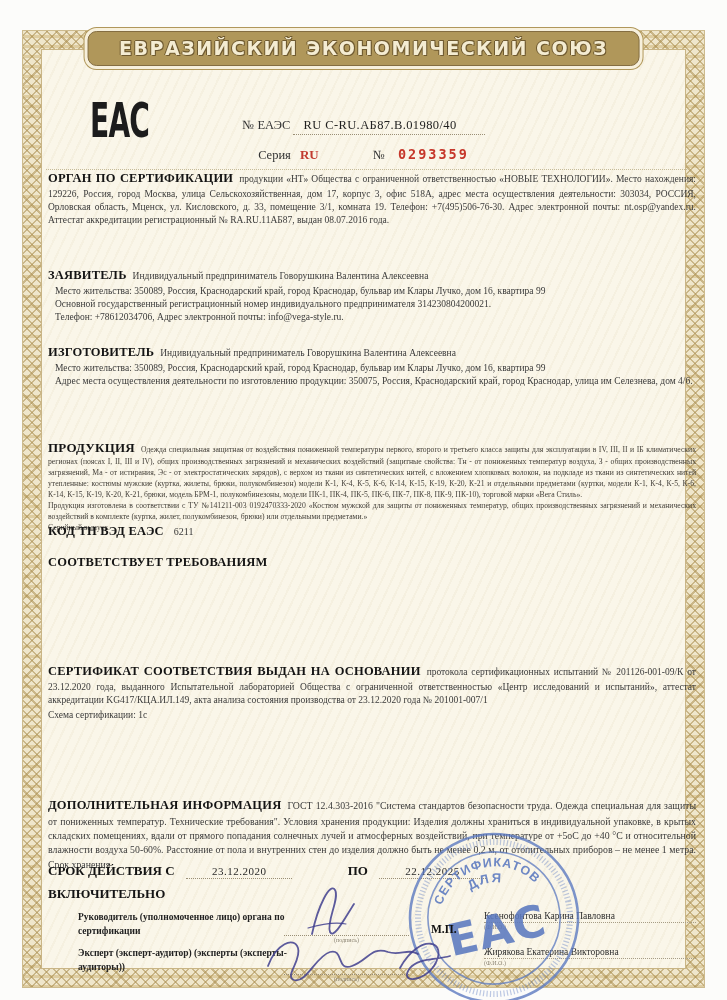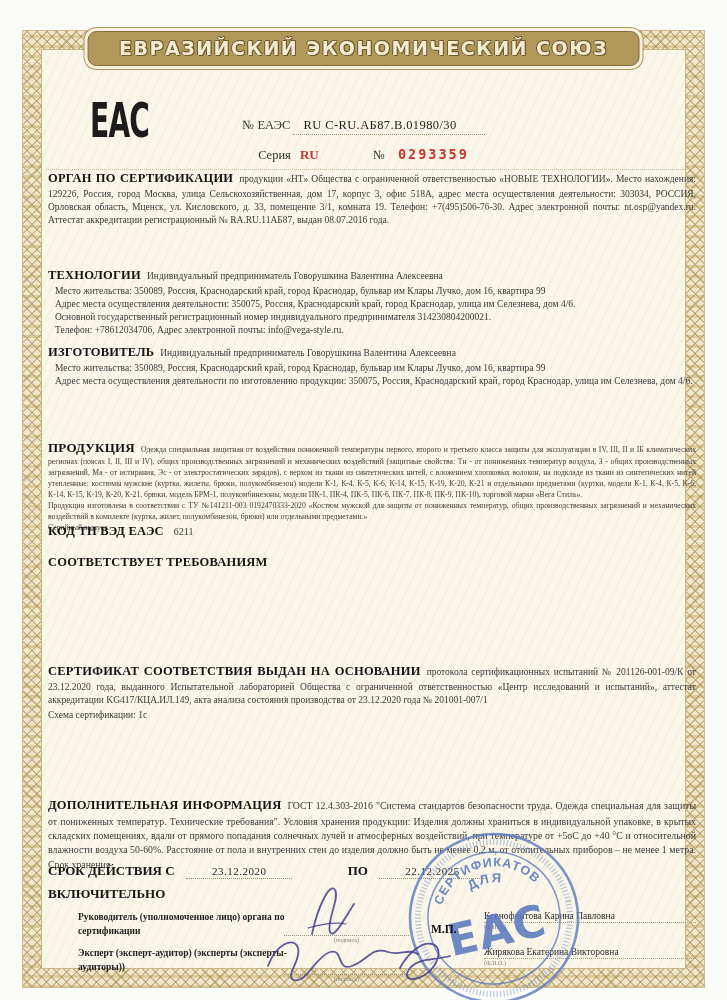--- a/index.html
+++ b/index.html
@@ -109,39 +109,38 @@
 <div class="cert">
   <div class="cert-inner"></div>
 
   <div class="banner">
     <span class="banner-text">ЕВРАЗИЙСКИЙ ЭКОНОМИЧЕСКИЙ СОЮЗ</span>
   </div>
   <div class="eac-logo">ЕАС</div>
 
   <div class="num-row">
     <span class="num-label">№ ЕАЭС</span>
-    <span class="num-value">RU C-RU.АБ87.В.01980/30</span>
+    <span class="num-value">RU C-RU.АБ87.В.01980/40</span>
   </div>
   <div class="series-row">
     <span class="series-label">Серия</span>
     <span class="series-value">RU</span>
     <span class="blank-no-label">№</span>
     <span class="blank-no-value">0293359</span>
   </div>
   <div class="header-rule"></div>
 
   <div class="sec sec-organ">
     <b class="h">ОРГАН ПО СЕРТИФИКАЦИИ</b><span class="pad"></span><span>продукции «НТ» Общества с ограниченной ответственностью «НОВЫЕ ТЕХНОЛОГИИ». Место нахождения: 129226, Россия, город Москва, улица Сельскохозяйственная, дом 17, корпус 3, офис 518А, адрес места осуществления деятельности: 303034, РОССИЯ, Орловская область, Мценск, ул. Кисловского, д. 33, помещение 3/1, комната 19. Телефон: +7(495)506-76-30. Адрес электронной почты: nt.osp@yandex.ru. Аттестат аккредитации регистрационный № RA.RU.11АБ87, выдан 08.07.2016 года.</span>
   </div>
 
   <div class="sec sec-zayav">
-    <b class="h">ТЕХНОЛОГИИ</b><span class="pad"></span><span>Индивидуальный предприниматель Говорушкина Валентина Алексеевна</span>
+    <b class="h">ЗАЯВИТЕЛЬ</b><span class="pad"></span><span>Индивидуальный предприниматель Говорушкина Валентина Алексеевна</span>
     <div class="lines">
       <div>Место жительства: 350089, Россия, Краснодарский край, город Краснодар, бульвар им Клары Лучко, дом 16, квартира 99</div>
-      <div>Адрес места осуществления деятельности: 350075, Россия, Краснодарский край, город Краснодар, улица им Селезнева, дом 4/6.</div>
       <div>Основной государственный регистрационный номер индивидуального предпринимателя 314230804200021.</div>
       <div>Телефон: +78612034706, Адрес электронной почты: info@vega-style.ru.</div>
     </div>
   </div>
 
   <div class="sec sec-izgot">
     <b class="h">ИЗГОТОВИТЕЛЬ</b><span class="pad"></span><span>Индивидуальный предприниматель Говорушкина Валентина Алексеевна</span>
     <div class="lines">
       <div>Место жительства: 350089, Россия, Краснодарский край, город Краснодар, бульвар им Клары Лучко, дом 16, квартира 99</div>
       <div>Адрес места осуществления деятельности по изготовлению продукции: 350075, Россия, Краснодарский край, город Краснодар, улица им Селезнева, дом 4/6.</div>

